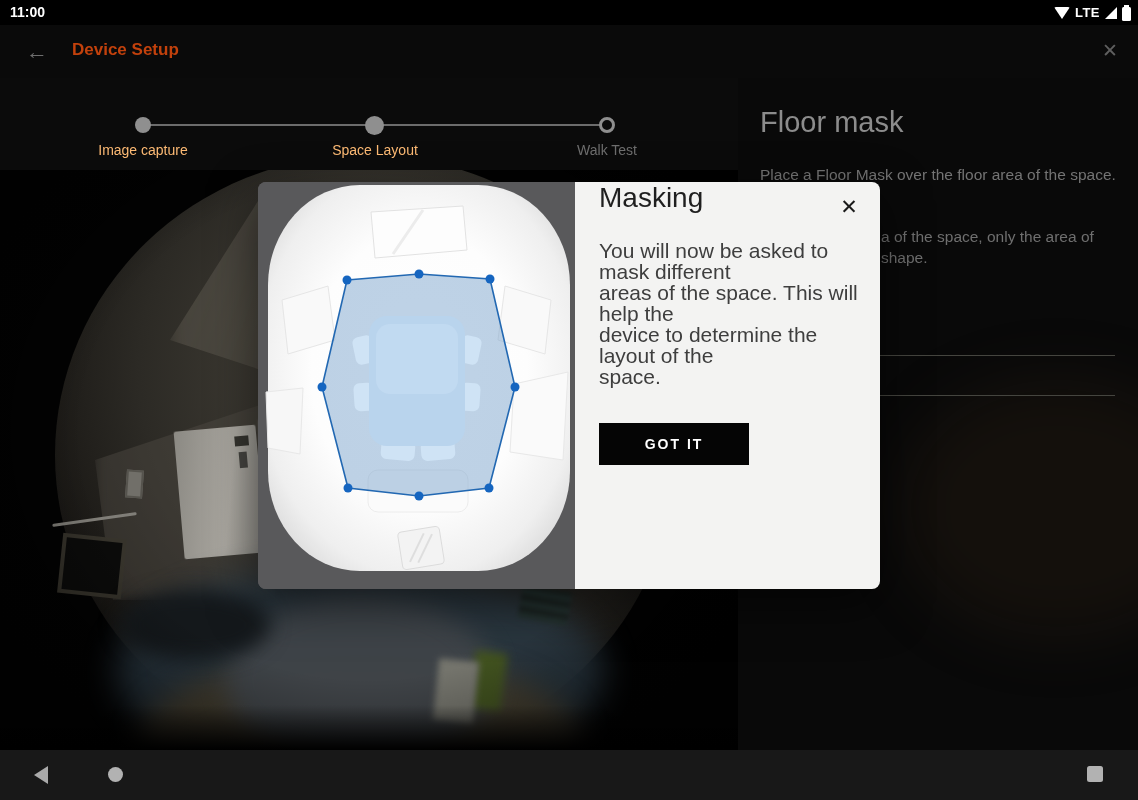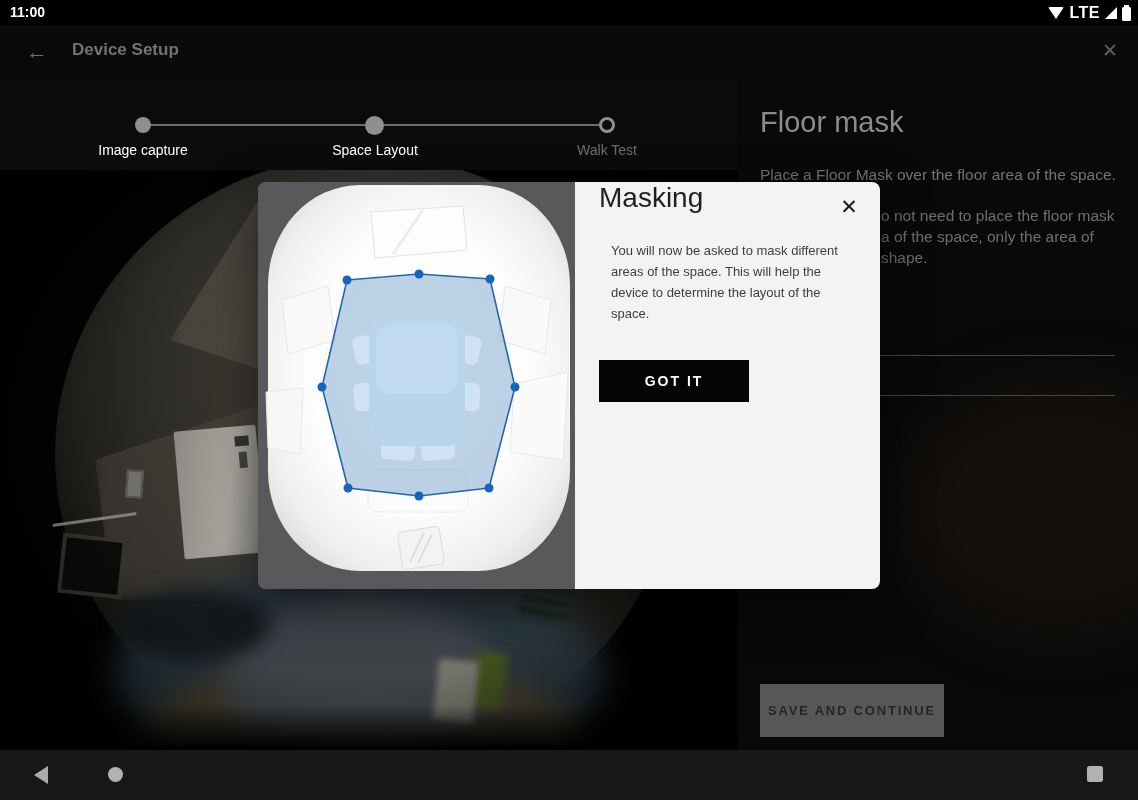--- a/index.html
+++ b/index.html
@@ -5,39 +5,39 @@
   * { margin:0; padding:0; box-sizing:border-box; }
   html,body { background:#000; }
   body { font-family:"Liberation Sans","DejaVu Sans",sans-serif; }
   .screen { position:relative; width:1138px; height:800px; background:#000; overflow:hidden; }
 
   
   .status-bar { position:absolute; left:0; top:0; width:1138px; height:25px; background:#000; }
   .status-time { position:absolute; left:10px; top:4px; color:#fff; font-size:14px; font-weight:700; }
   .status-icons { position:absolute; right:7px; top:0; height:25px; display:flex; align-items:center; gap:5px; }
   .wifi-icon { width:0; height:0; border-left:8px solid transparent; border-right:8px solid transparent; border-top:12px solid #fff; border-radius:2px; }
-  .lte-label { color:#fff; font-size:16px; font-weight:700; letter-spacing:.5px; }
+  .lte-label { color:#fff; font-size:13px; font-weight:700; letter-spacing:.5px; }
   .signal-icon { width:0; height:0; border-left:12px solid transparent; border-bottom:12px solid #fff; }
   .battery-icon { position:relative; width:9px; height:14px; background:#fff; border-radius:1.5px; margin-top:2px; }
   .battery-icon::before { content:""; position:absolute; top:-2px; left:2px; width:5px; height:2px; background:#fff; }
 
   
   .app-bar { position:absolute; left:0; top:25px; width:1138px; height:53px; background:#0a0a0a; }
   .appbar-back { position:absolute; left:20px; top:10px; width:34px; height:34px; color:#6e6e6e; font-size:22px; line-height:34px; text-align:center; cursor:default; }
-  .appbar-title { position:absolute; left:72px; top:15px; color:#737373; font-size:17px; font-weight:700; }
+  .appbar-title { position:absolute; left:72px; top:15px; color:#c2410c; font-size:17px; font-weight:700; }
   .appbar-close { position:absolute; left:1096px; top:12px; width:28px; height:28px; color:#5f5f5f; font-size:19px; line-height:28px; text-align:center; }
 
   
   .stepper-band { position:absolute; left:0; top:78px; width:738px; height:92px; background:#0b0b0b; }
   .stepper-line { position:absolute; left:143px; top:46px; width:464px; height:2px; background:#6c6c6c; }
   .step-dot { position:absolute; border-radius:50%; }
   .step-dot.filled1 { left:135px; top:39px; width:16px; height:16px; background:#8f8f8f; }
   .step-dot.filled2 { left:365px; top:38px; width:19px; height:19px; background:#8f8f8f; }
   .step-dot.ring { left:599px; top:39px; width:16px; height:16px; border:3px solid #8f8f8f; background:#0b0b0b; }
-  .step-label { position:absolute; top:64px; transform:translateX(-50%); font-size:14px; color:#ffffff; white-space:nowrap; }
+  .step-label { position:absolute; top:64px; transform:translateX(-50%); font-size:14px; color:#fdba74; white-space:nowrap; }
   .step-label.l1 { left:143px; } .step-label.l2 { left:375px; } .step-label.l3 { left:607px; color:#6e6e6e; }
 
   
   .photo { position:absolute; left:0; top:170px; width:738px; height:580px; background:#020202; overflow:hidden; }
   .photo > div { position:absolute; }
   .fisheye { left:55px; top:-15px; width:620px; height:600px; border-radius:50%;
     background:radial-gradient(circle at 55% 36%, #474337 0%, #3b3831 28%, #2c2a25 50%, #191714 72%, #080807 88%, #000 100%); }
   .ceiling-glow { left:170px; top:20px; width:380px; height:250px; filter:blur(8px);
     clip-path:polygon(25% 0, 100% 30%, 80% 100%, 0 60%);
     background:linear-gradient(110deg, rgba(135,128,115,.30), rgba(70,66,58,.05)); }
@@ -84,21 +84,21 @@
   .nav-recents { position:absolute; left:1087px; top:16px; width:16px; height:16px; border-radius:2.5px; background:#b2b2b2; }
 
   
   .modal { position:absolute; left:258px; top:182px; width:622px; height:407px; border-radius:8px; overflow:hidden;
     display:flex; box-shadow:0 16px 48px rgba(0,0,0,.55); }
   .modal-illus { width:317px; height:407px; background:#59595b; flex:none; }
   .modal-body { flex:1; background:#f3f3f2; position:relative; padding:0 22px 0 24px; }
   .modal-close { position:absolute; right:16px; top:10px; width:30px; height:30px; color:#1a1a1a; font-size:21px;
     line-height:30px; text-align:center; }
   .modal-title { font-size:28px; line-height:32px; color:#1f1f1f; font-weight:400; }
-  .modal-text { margin-top:26px; font-size:13px; line-height:21px; color:#3e3e3e; white-space:pre-line;margin-left:12px; }
+  .modal-text { margin-top:26px; font-size:21px; line-height:21px; color:#3e3e3e; white-space:pre-line; }
   .modal-tip { margin-top:20px; border-left:3px solid #1565c0; padding-left:10px; font-size:13px; line-height:16.5px;
     color:#6b6b6b; white-space:pre-line; }
   .gotit-btn { margin-top:36px; width:150px; height:42px; background:#050505; border:none; color:#fff;
     font-size:14px; font-weight:700; letter-spacing:2px; font-family:inherit; }
 </style>
 </head>
 <body>
 
 <div class="screen">
 
@@ -148,26 +148,24 @@
     <div class="white-shelf"></div>
     <div class="pic-grid"></div>
     <div class="vignette"></div>
     <div class="photo-fade"></div>
   </div>
 
   <div class="side-panel">
     <div class="panel-glow"></div>
     <div class="panel-title">Floor mask</div>
     <div class="panel-intro">Place a Floor Mask over the floor area of the space.</div>
-    <div class="panel-frag frag1">o not need to place the floor mask</div>
     <div class="panel-frag frag2">a of the space, only the area of</div>
     <div class="panel-frag frag3">shape.</div>
     <div class="field-underline fu1"></div>
     <div class="field-underline fu2"></div>
-    <button class="save-btn">SAVE AND CONTINUE</button>
   </div>
 
   <div class="nav-bar">
     <div class="nav-back"></div>
     <div class="nav-home"></div>
     <div class="nav-recents"></div>
   </div>
 
   <div class="modal">
     <svg class="modal-illus" viewBox="0 0 317 407">

